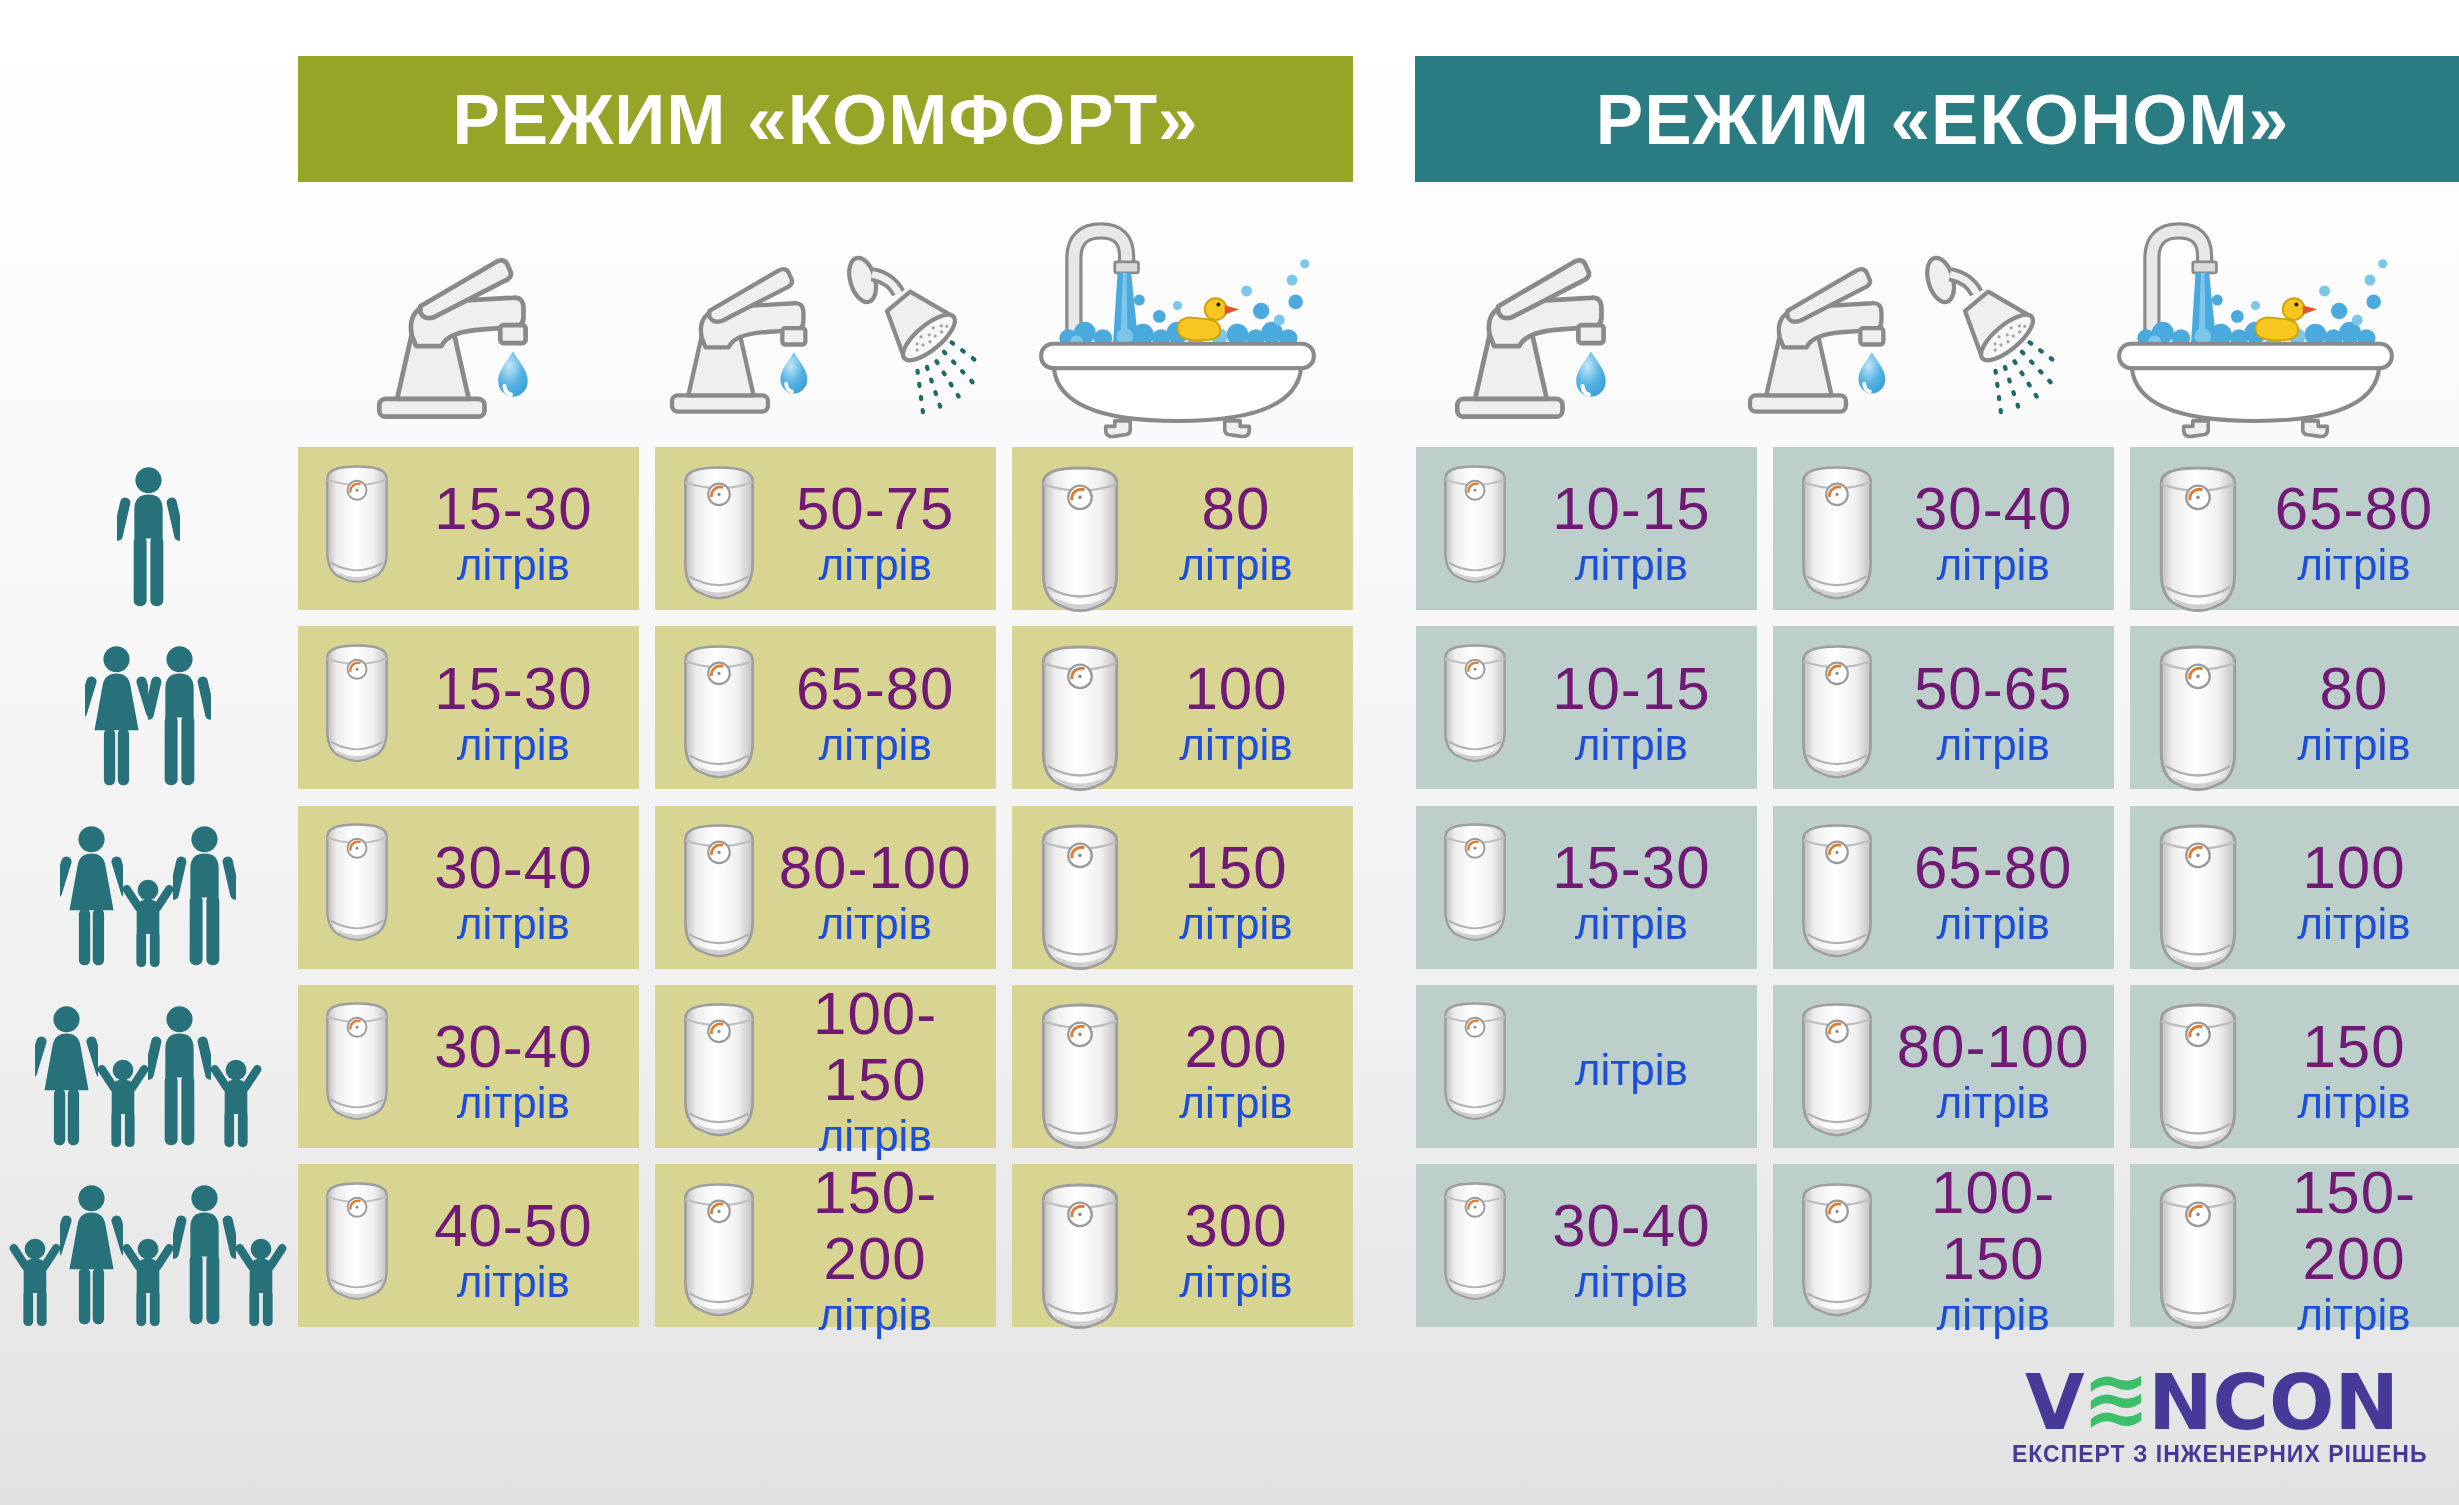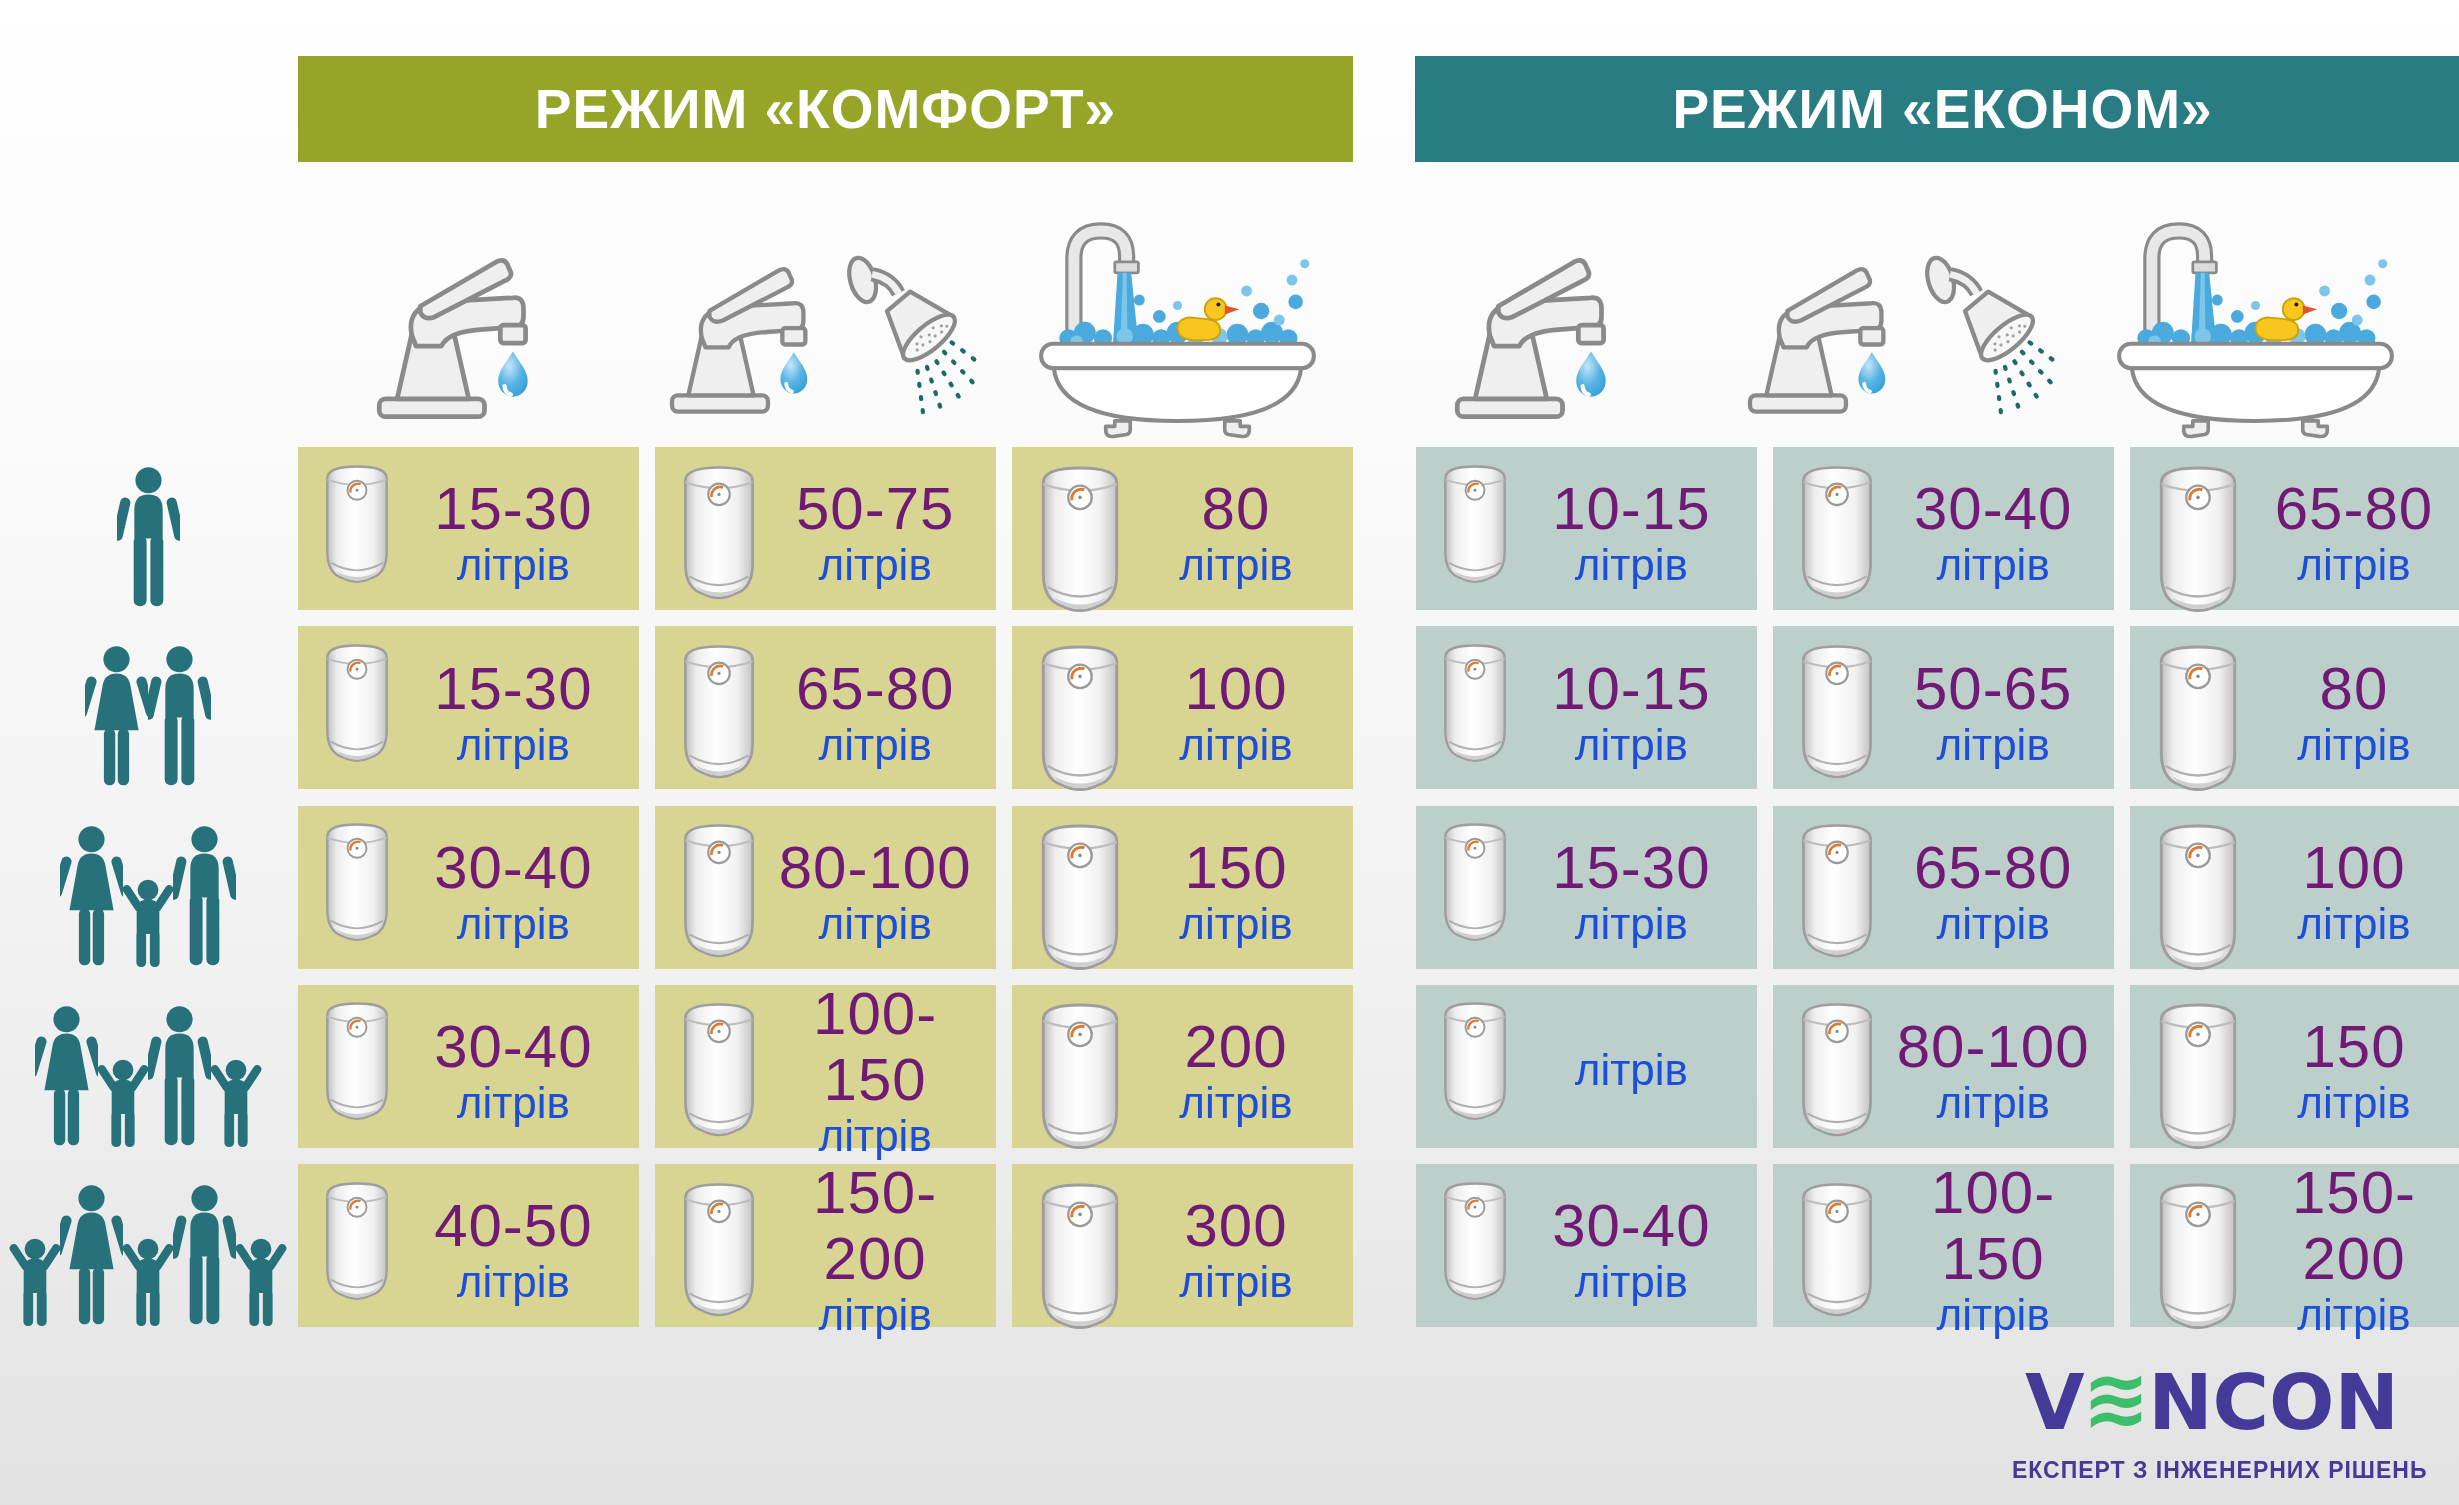--- a/index.html
+++ b/index.html
@@ -3,23 +3,23 @@
 <meta charset="utf-8">
 <style>
   html,body{margin:0;padding:0;}
   body{font-family:"Liberation Sans", sans-serif;}
   .stage{
     position:relative;width:2459px;height:1505px;overflow:hidden;
     background:linear-gradient(180deg,#ffffff 0%,#fafafa 30%,#efefef 70%,#e2e2e2 100%);
   }
   
   .header{
-    position:absolute;top:56px;height:106px;width:1055px;
+    position:absolute;top:56px;height:126px;width:1055px;
     display:flex;align-items:center;justify-content:center;
-    color:#ffffff;font-weight:bold;font-size:55px;letter-spacing:1px;
+    color:#ffffff;font-weight:bold;font-size:71px;letter-spacing:1px;
   }
   .header.comfort{left:298px;background:#96a428;}
   .header.econom{left:1415px;background:#2a7c83;}
 
   
   .icons{
     position:absolute;top:168px;width:1055px;height:279px;
     display:grid;grid-template-columns:1fr 1fr 1fr;align-items:end;justify-items:center;
   }
   .icons.comfort{left:298px;}
@@ -52,21 +52,21 @@
     display:flex;align-items:flex-end;justify-content:center;padding-bottom:1.9px;box-sizing:border-box;
   }
   .person.adult{width:63px;height:142px;}
   .person.kid{width:54px;height:88px;margin:0 -1.9px;}
 
   
   .logo{position:absolute;left:2012px;top:1364px;width:400px;text-align:center;}
   .brand{display:flex;align-items:center;justify-content:center;}
   .brand .l{font-family:"DejaVu Sans", sans-serif;font-weight:bold;font-size:77px;line-height:1;color:#453a97;}
   .wave-e{width:54px;height:60px;margin:0 4.8px 3.8px 4.8px;}
-  .tagline{margin-top:16px;font-weight:bold;font-size:23px;letter-spacing:1px;color:#453a97;white-space:nowrap;}
+  .tagline{margin-top:0;font-weight:bold;font-size:23px;letter-spacing:1px;color:#453a97;white-space:nowrap;}
   .hidden-defs{position:absolute;width:0;height:0;overflow:hidden;}
 </style>
 </head>
 <body>
 
 <svg class="hidden-defs" aria-hidden="true">
   <defs>
     <linearGradient id="gBoiler" x1="0" y1="0" x2="1" y2="0">
       <stop offset="0" stop-color="#bfbfbf"></stop>
         <stop offset="0.16" stop-color="#ededed"></stop>

